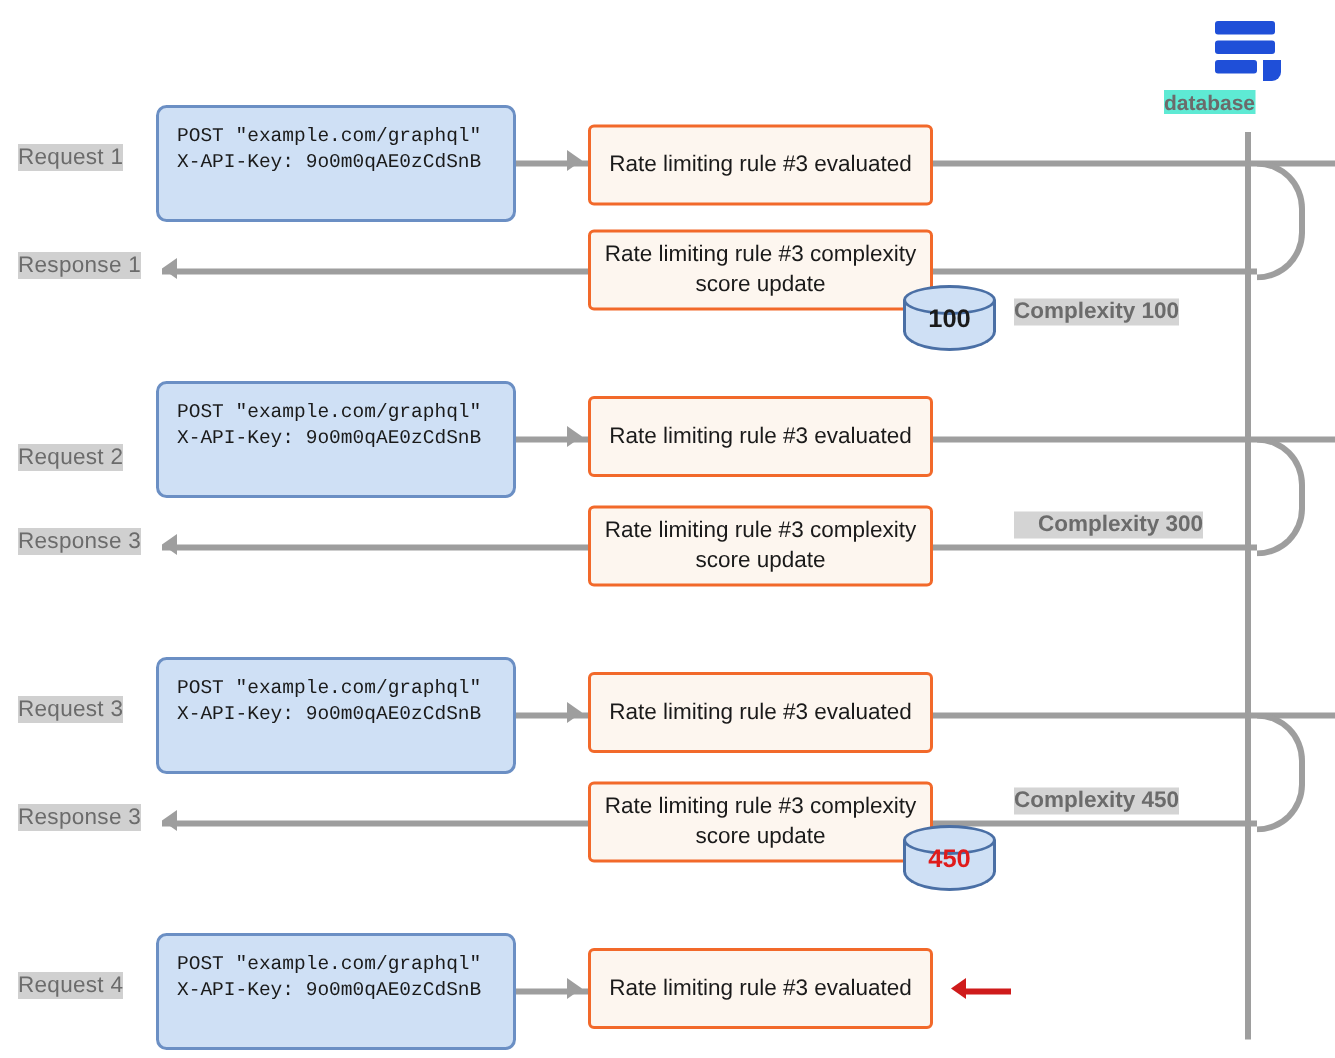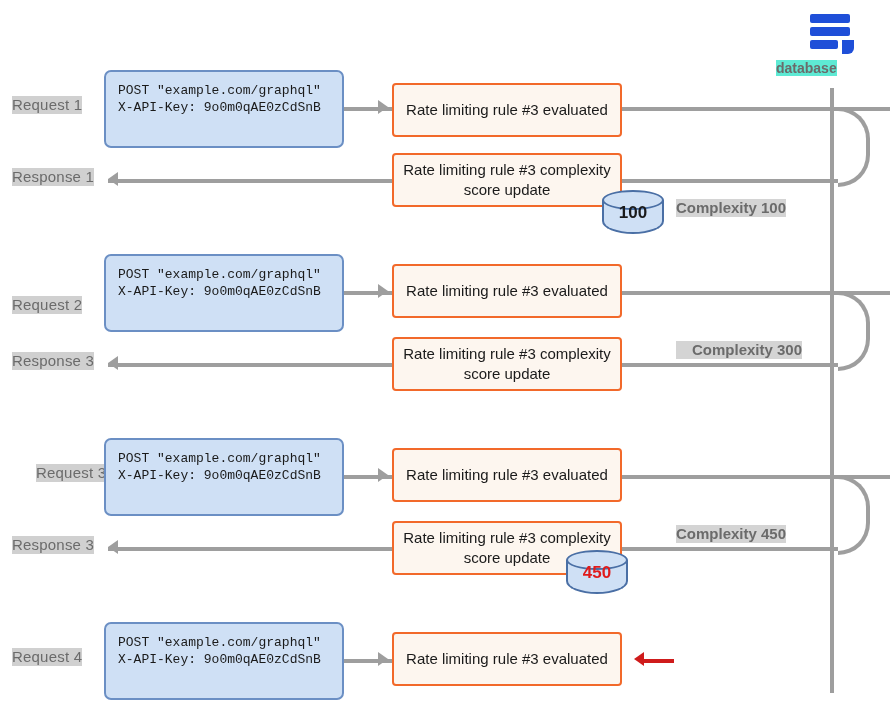--- a/index.html
+++ b/index.html
@@ -223,37 +223,37 @@
 
   <div class="curve" style="left:838px; top:291px; width:28px; height:72px; border-left:none; border-radius:0 36px 36px 0;"></div>
 
   <div class="row-label" style="left:12px; top:352px;">Response 3</div>
   <div class="line hline" style="left:108px; top:363px; width:730px;"></div>
   <div class="arrow-left" style="left:108px; top:356px;"></div>
   <div class="rule-box" style="left:392px; top:337px; width:230px; height:54px;">Rate limiting rule #3
 complexity score update</div>
   <div class="score-label" style="left:676px; top:341px;padding-left:16px;">Complexity 300</div>
 
-  <div class="row-label" style="left:12px; top:464px;margin-left:24px;">Request 3</div>
+  <div class="row-label" style="left:12px; top:464px;">Request 3</div>
   <div class="line hline" style="left:108px; top:475px; width:892px;"></div>
   <div class="req-box" style="left:104px; top:438px; width:240px; height:78px;">POST "example.com/graphql"
 X-API-Key: 9o0m0qAE0zCdSnB</div>
   <div class="rule-box" style="left:392px; top:448px; width:230px; height:54px;">Rate limiting rule #3
 evaluated</div>
   <div class="arrow-right" style="left:378px; top:468px;"></div>
 
   <div class="curve" style="left:838px; top:475px; width:28px; height:72px; border-left:none; border-radius:0 36px 36px 0;"></div>
 
   <div class="row-label" style="left:12px; top:536px;">Response 3</div>
   <div class="line hline" style="left:108px; top:547px; width:730px;"></div>
   <div class="arrow-left" style="left:108px; top:540px;"></div>
   <div class="rule-box" style="left:392px; top:521px; width:230px; height:54px;">Rate limiting rule #3
 complexity score update</div>
   <div class="score-label" style="left:676px; top:525px;">Complexity 450</div>
-  <div class="db" style="left:566px; top:550px;">
+  <div class="db" style="left:602px; top:550px;">
     <div class="body"></div>
     <div class="top"></div>
     <div class="val alert">450</div>
   </div>
 
   <div class="row-label" style="left:12px; top:648px;">Request 4</div>
   <div class="line hline" style="left:108px; top:659px; width:510px;"></div>
   <div class="req-box" style="left:104px; top:622px; width:240px; height:78px;">POST "example.com/graphql"
 X-API-Key: 9o0m0qAE0zCdSnB</div>
   <div class="rule-box" style="left:392px; top:632px; width:230px; height:54px;">Rate limiting rule #3

